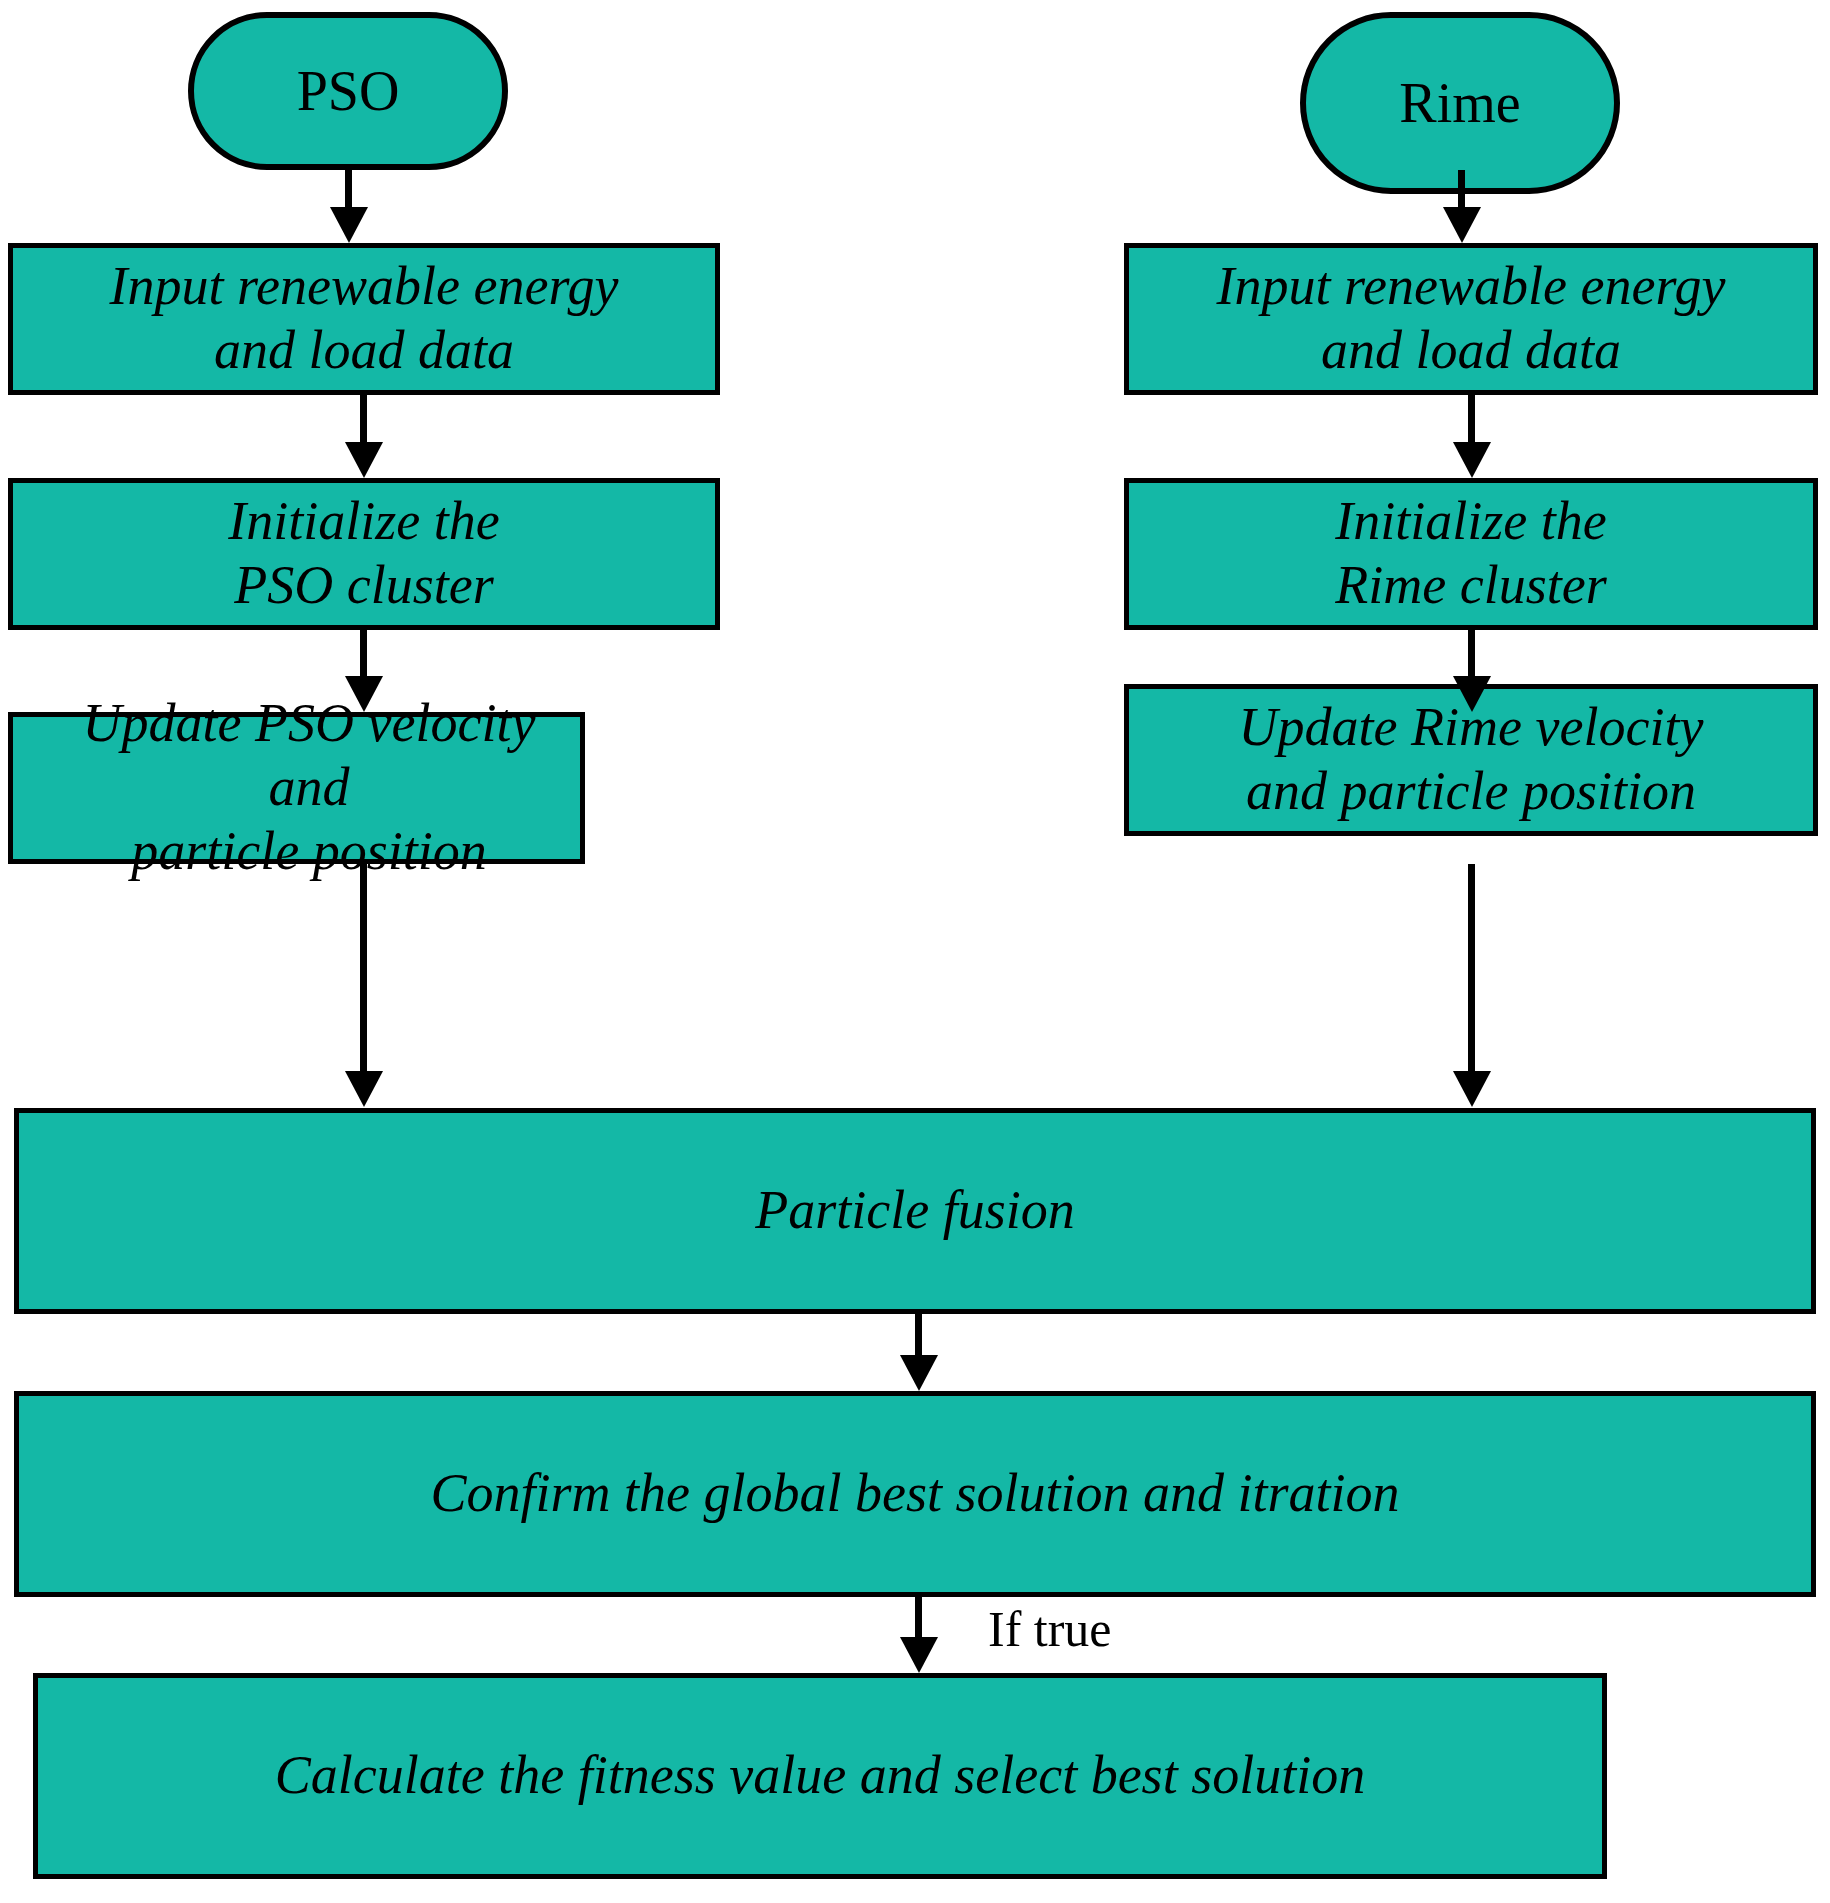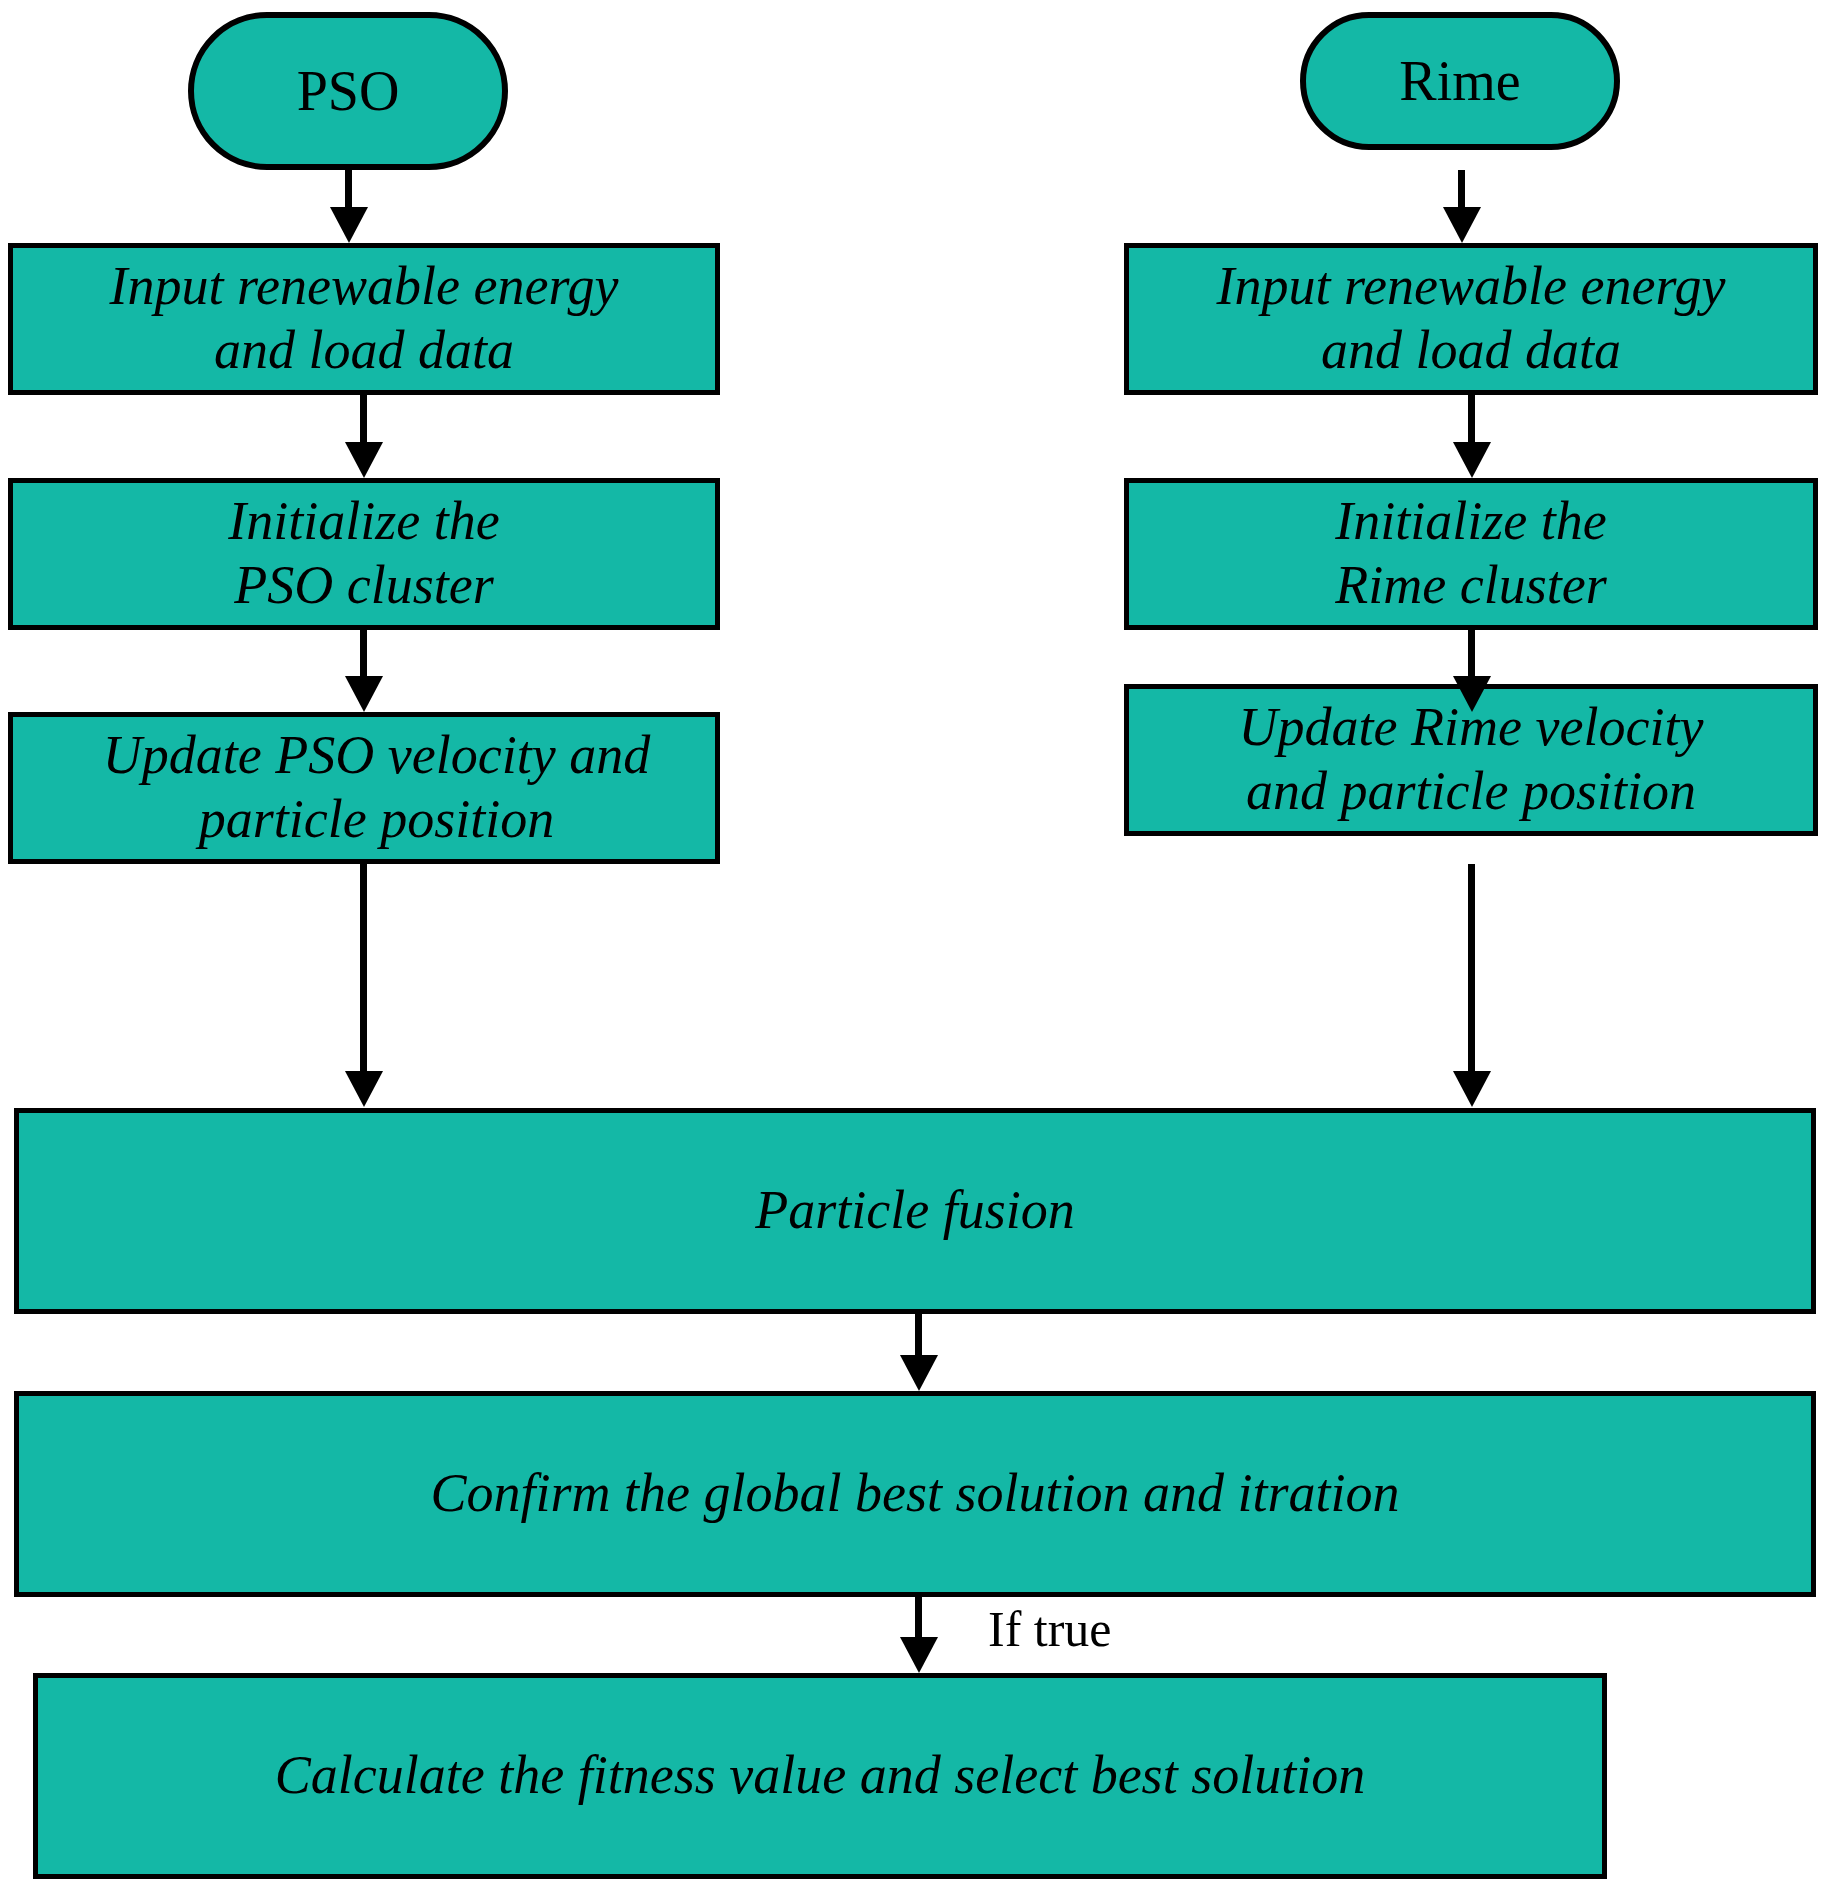--- a/index.html
+++ b/index.html
@@ -33,25 +33,25 @@
   .terminator {
     border-radius: 9999px;
     border-width: 6px;
   }
   .process {
     border-width: 5px;
     font-style: italic;
   }
   
   #start-pso      { left: 188px;  top: 12px;   width: 320px; height: 158px; font-size: 56px; }
-  #start-rime     { left: 1300px; top: 12px;   width: 320px; height: 138px; font-size: 56px; }
+  #start-rime     { left: 1300px; top: 12px;   width: 320px; height: 182px; font-size: 56px; }
 
   #pso-input      { left: 8px;    top: 243px;  width: 712px;  height: 152px; font-size: 54px; }
   #pso-init       { left: 8px;    top: 478px;  width: 712px;  height: 152px; font-size: 54px; }
-  #pso-update     { left: 8px;    top: 712px;  width: 712px;  height: 152px; font-size: 54px; padding-left: 25px; }
+  #pso-update     { left: 8px;    top: 712px;  width: 577px;  height: 152px; font-size: 54px; padding-left: 25px; }
 
   #rime-input     { left: 1124px; top: 243px;  width: 694px;  height: 152px; font-size: 54px; }
   #rime-init      { left: 1124px; top: 478px;  width: 694px;  height: 152px; font-size: 54px; }
   #rime-update    { left: 1124px; top: 684px;  width: 694px;  height: 152px; font-size: 54px; }
 
   #fusion         { left: 14px;   top: 1108px; width: 1802px; height: 206px; font-size: 54px; }
   #confirm        { left: 14px;   top: 1391px; width: 1802px; height: 206px; font-size: 54px; }
   #calculate      { left: 14px;   top: 1673px; width: 1574px; height: 206px; font-size: 54px; margin-left: 19px; }
 
   

